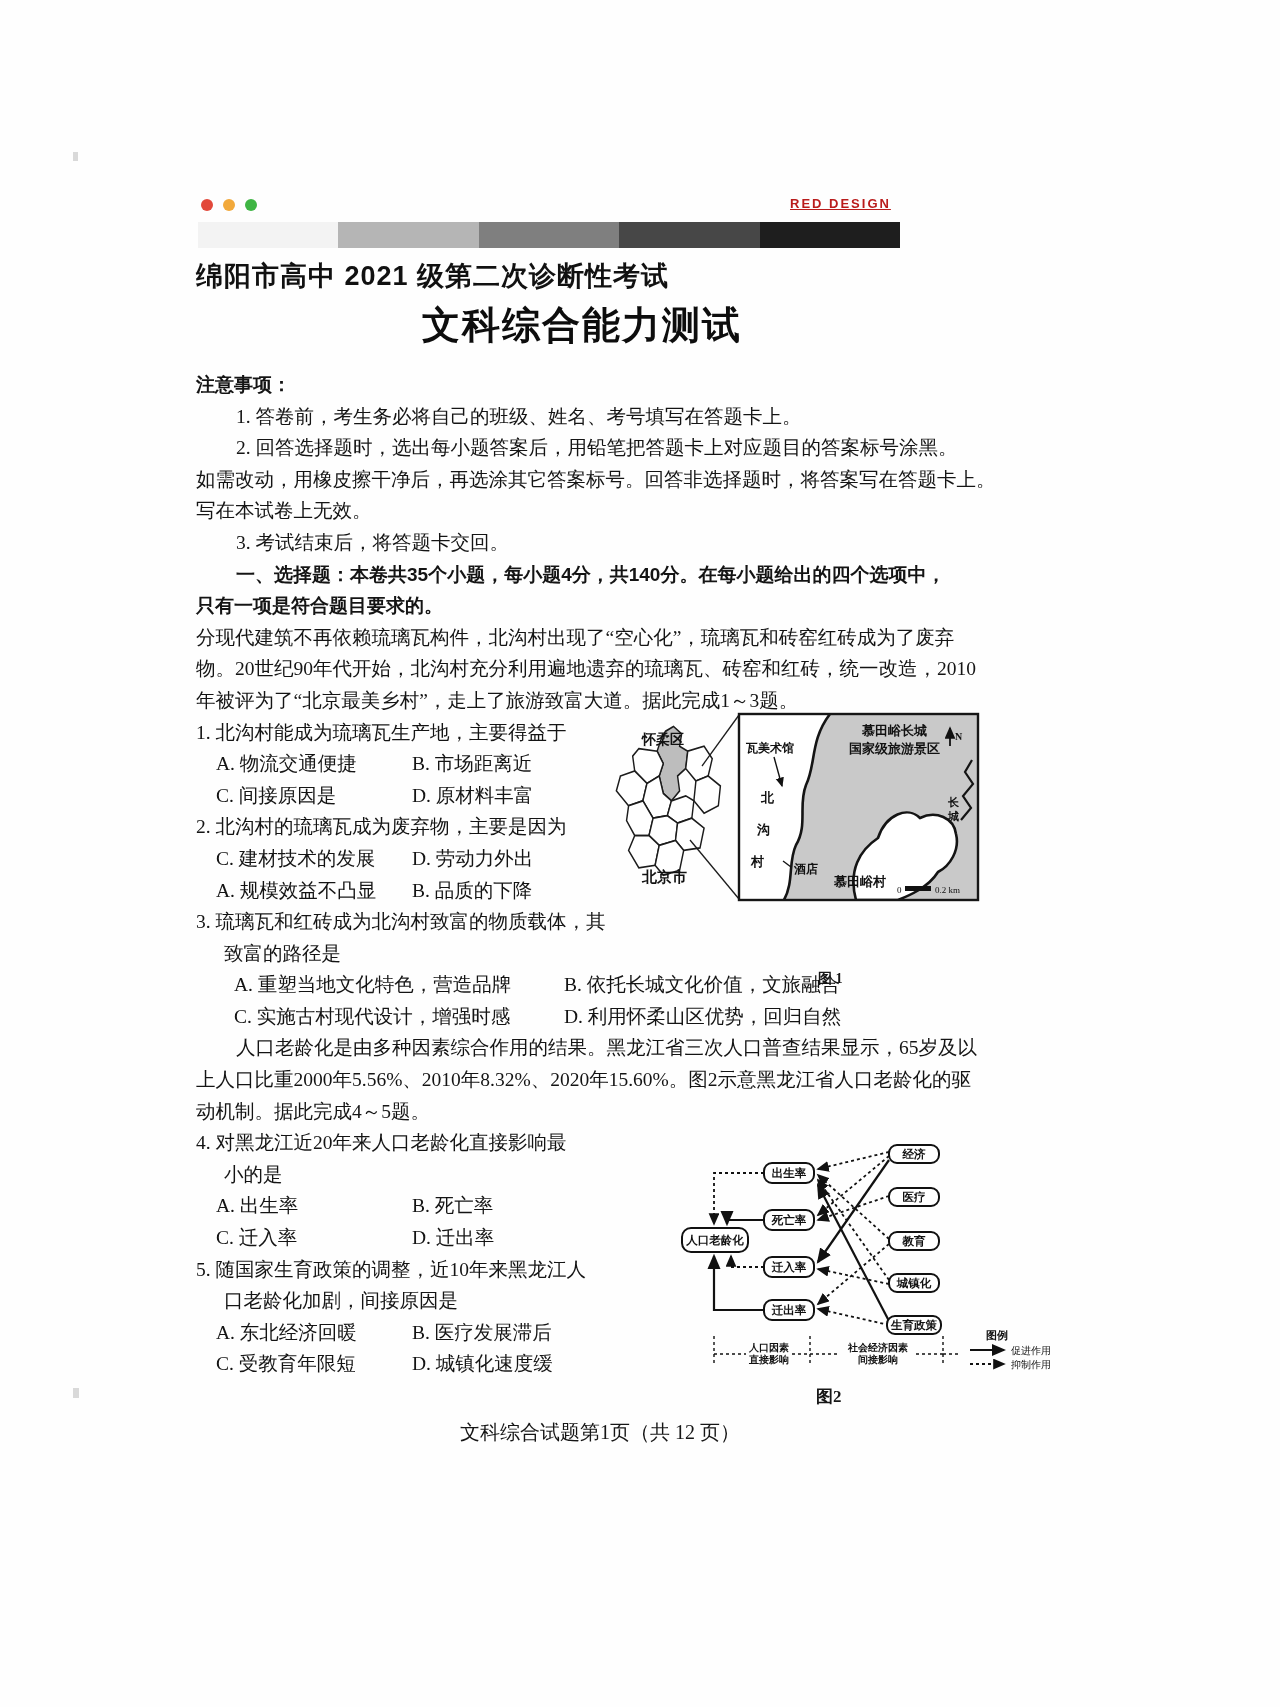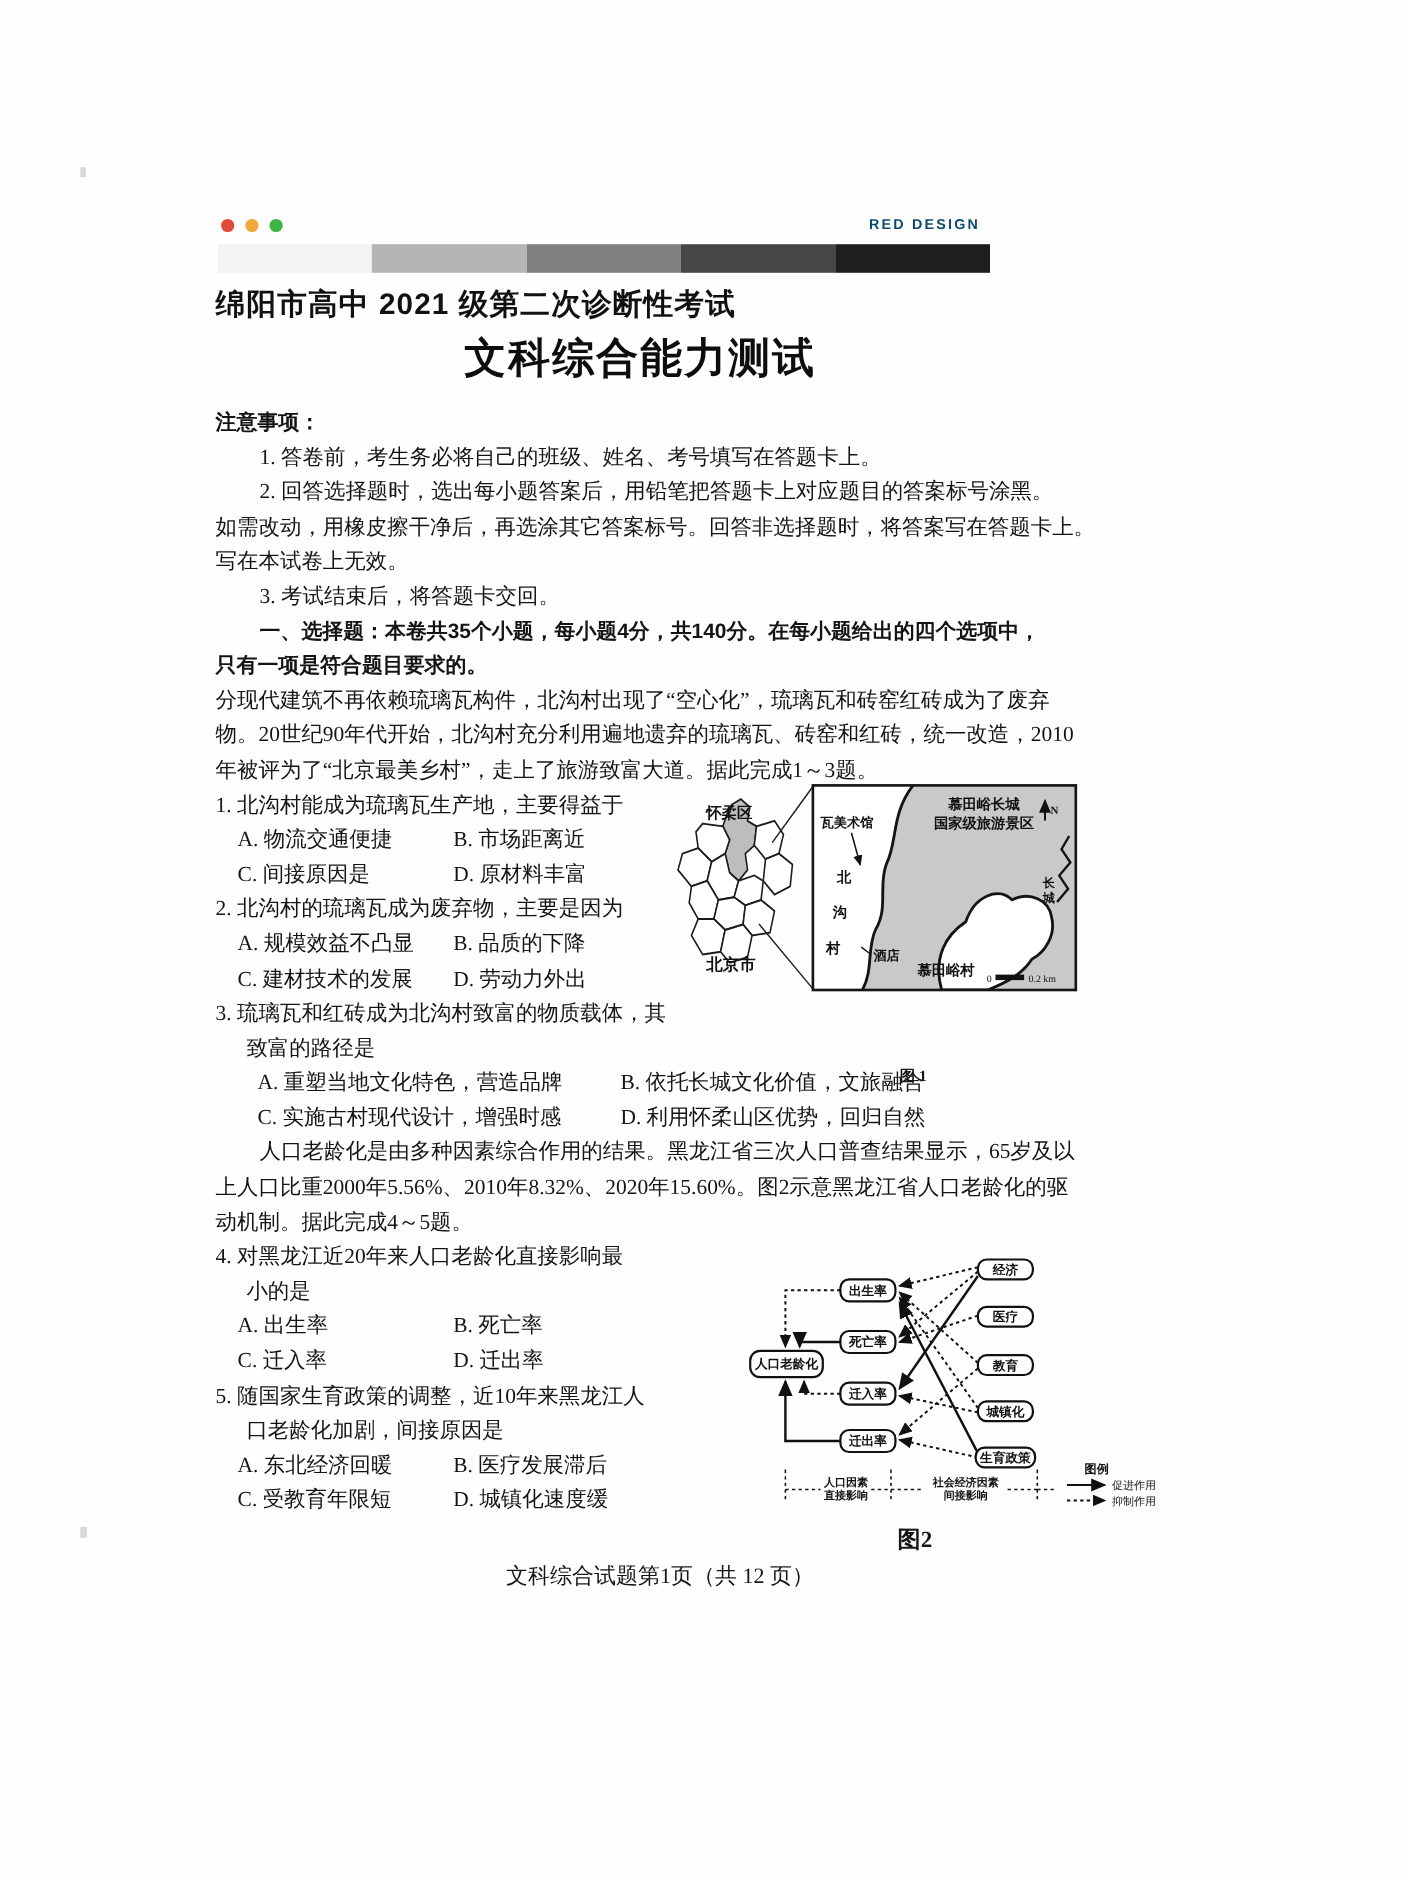--- a/index.html
+++ b/index.html
@@ -4,21 +4,21 @@
 <style>
   html,body{margin:0;padding:0;}
   body{width:1280px;height:1707px;position:relative;background:#fff;
        font-family:"Liberation Serif","DejaVu Serif",serif;color:#161616;}
   .page{position:absolute;inset:0;background:#fefefe;overflow:hidden;}
   
   .dots{position:absolute;left:201px;top:199px;display:flex;gap:10px;}
   .dot{width:12px;height:12px;border-radius:50%;}
   .brand{position:absolute;left:790px;top:196px;width:100px;text-align:right;
          font-family:"Liberation Sans","DejaVu Sans",sans-serif;font-size:13px;
-         font-weight:bold;color:#0c4a6e;letter-spacing:2px;white-space:nowrap;}
+         font-weight:bold;color:#b91c1c;letter-spacing:2px;white-space:nowrap;text-decoration:underline;}
   .bar{position:absolute;left:198px;top:222px;width:702px;height:26px;display:flex;}
   .bar div{flex:1;height:100%;}
   
   .t1{position:absolute;left:196px;top:258px;width:772px;text-align:left;
       font-family:"Liberation Sans","DejaVu Sans",sans-serif;
       font-size:27px;font-weight:bold;letter-spacing:1px;color:#111;}
   .t2{position:absolute;left:196px;top:300px;width:772px;text-align:center;
       font-family:"Liberation Sans","DejaVu Sans",sans-serif;
       font-size:38px;font-weight:bold;letter-spacing:2px;color:#0d0d0d;}
   
@@ -29,21 +29,21 @@
   .ind2{padding-left:28px;}
   .bold{font-weight:bold;font-family:"Liberation Sans","DejaVu Sans",sans-serif;font-size:19px;}
   .col{display:inline-block;}
   .c0{margin-left:38px;}
   .narrow .c0{width:196px;margin-left:20px;}
   .wide .c0{width:330px;}
   
   .fig1{position:absolute;left:598px;top:710px;width:384px;height:194px;}
   .fig1cap{position:absolute;left:818px;top:970px;font-size:14px;font-weight:bold;text-align:center;}
   .fig2{position:absolute;left:634px;top:1133px;width:484px;height:248px;}
-  .fig2cap{position:absolute;left:816px;top:1385px;font-size:21px;font-weight:bold;}
+  .fig2cap{position:absolute;left:816px;top:1385px;font-size:17px;font-weight:bold;}
   .footer{position:absolute;left:200px;top:1419px;width:800px;text-align:center;
           font-size:20px;color:#151515;}
   svg text{font-family:"Liberation Serif","DejaVu Serif",serif;fill:#111;}
   .artifact{position:absolute;background:#d9d9d9;}
 </style>
 </head>
 <body>
 
 <div class="page">
 
@@ -76,22 +76,22 @@
       <div class="line ind1">3. 考试结束后，将答题卡交回。</div>
       <div class="line ind1 bold">一、选择题：本卷共35个小题，每小题4分，共140分。在每小题给出的四个选项中，</div>
       <div class="line bold">只有一项是符合题目要求的。</div>
       <div class="line ">分现代建筑不再依赖琉璃瓦构件，北沟村出现了“空心化”，琉璃瓦和砖窑红砖成为了废弃</div>
       <div class="line ">物。20世纪90年代开始，北沟村充分利用遍地遗弃的琉璃瓦、砖窑和红砖，统一改造，2010</div>
       <div class="line ">年被评为了“北京最美乡村”，走上了旅游致富大道。据此完成1～3题。</div>
       <div class="line ">1. 北沟村能成为琉璃瓦生产地，主要得益于</div>
       <div class="line narrow"><span class="col c0">A. 物流交通便捷</span><span class="col c1">B. 市场距离近</span></div>
       <div class="line narrow"><span class="col c0">C. 间接原因是</span><span class="col c1">D. 原材料丰富</span></div>
       <div class="line ">2. 北沟村的琉璃瓦成为废弃物，主要是因为</div>
+      <div class="line narrow"><span class="col c0">C. 建材技术的发展</span><span class="col c1">D. 劳动力外出</span></div>
       <div class="line narrow"><span class="col c0">A. 规模效益不凸显</span><span class="col c1">B. 品质的下降</span></div>
-      <div class="line narrow"><span class="col c0">C. 建材技术的发展</span><span class="col c1">D. 劳动力外出</span></div>
       <div class="line ">3. 琉璃瓦和红砖成为北沟村致富的物质载体，其</div>
       <div class="line ind2">致富的路径是</div>
       <div class="line wide"><span class="col c0">A. 重塑当地文化特色，营造品牌</span><span class="col c1">B. 依托长城文化价值，文旅融合</span></div>
       <div class="line wide"><span class="col c0">C. 实施古村现代设计，增强时感</span><span class="col c1">D. 利用怀柔山区优势，回归自然</span></div>
       <div class="line ind1">人口老龄化是由多种因素综合作用的结果。黑龙江省三次人口普查结果显示，65岁及以</div>
       <div class="line ">上人口比重2000年5.56%、2010年8.32%、2020年15.60%。图2示意黑龙江省人口老龄化的驱</div>
       <div class="line ">动机制。据此完成4～5题。</div>
       <div class="line ">4. 对黑龙江近20年来人口老龄化直接影响最</div>
       <div class="line ind2">小的是</div>
       <div class="line narrow"><span class="col c0">A. 出生率</span><span class="col c1">B. 死亡率</span></div>

